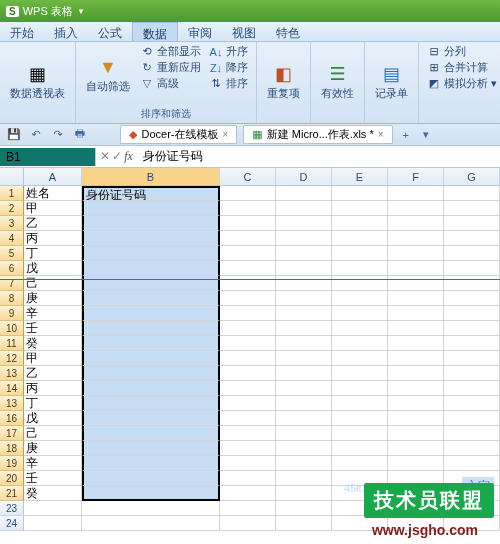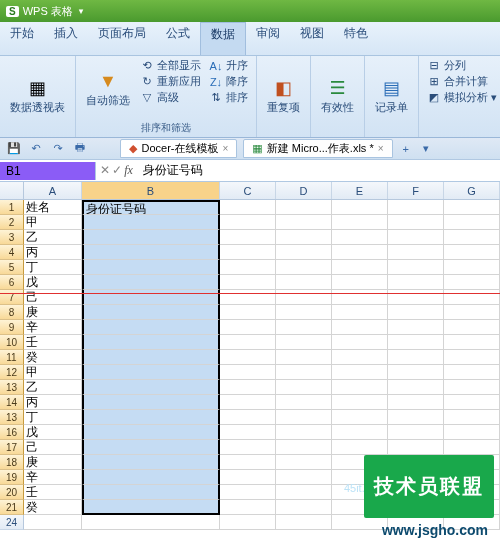--- a/index.html
+++ b/index.html
@@ -4,21 +4,21 @@
 <style>
 * { margin:0; padding:0; box-sizing:border-box; font-family:"Microsoft YaHei",SimSun,Arial,sans-serif; }
 body { width:500px; height:544px; background:#fff; overflow:hidden; position:relative; }
 
 
 .titlebar { height:22px; background:linear-gradient(#6fb843,#4a9a2e); display:flex; align-items:center; padding:0 6px; color:#fff; font-size:11px; }
 .titlebar .logo { background:#fff; color:#2a7b1e; font-weight:bold; border-radius:2px; padding:0 3px; margin-right:4px; font-size:10px; }
 .titlebar .dd { margin-left:6px; font-size:9px; }
 
 
-.tabs { height:34px; background:linear-gradient(#e8f2fb,#d6e6f6); border-bottom:1px solid #a9c4e0; display:flex; font-size:12px; }
+.tabs { height:20px; background:linear-gradient(#e8f2fb,#d6e6f6); border-bottom:1px solid #a9c4e0; display:flex; font-size:12px; }
 .tabs .tab { padding:3px 10px 0; color:#2a4d7a; cursor:pointer; }
 .tabs .tab.active { background:#c4daf1; border:1px solid #a1bede; border-bottom:none; color:#1a3a66; }
 
 
 .ribbon { height:82px; background:linear-gradient(#e6f0fa,#d2e3f4); border-bottom:1px solid #9ab7d8; display:flex; font-size:11px; }
 .group { border-right:1px solid #b8cee6; padding:2px 6px; display:flex; flex-direction:column; justify-content:space-between; }
 .group-body { display:flex; gap:4px; flex:1; }
 .group-label { text-align:center; font-size:10px; color:#3a5d88; padding-top:2px; }
 .big-btn { display:flex; flex-direction:column; align-items:center; justify-content:center; padding:2px 4px; cursor:pointer; border-radius:2px; }
 .big-btn .ic { width:24px; height:24px; display:flex; align-items:center; justify-content:center; font-size:18px; }
@@ -30,21 +30,21 @@
 
 .qat { height:22px; background:linear-gradient(#dfe9f5,#cfe0f1); border-bottom:1px solid #b0c8e2; display:flex; align-items:center; padding:0 6px; gap:6px; font-size:11px; }
 .qat .qic { width:16px; height:16px; display:inline-flex; align-items:center; justify-content:center; color:#3a6aa8; cursor:pointer; }
 .qat .doctab { background:#fff; border:1px solid #a9c4e0; padding:1px 8px; border-radius:2px 2px 0 0; font-size:11px; display:flex; align-items:center; gap:4px; cursor:pointer; }
 .qat .doctab.active { background:#fefefe; font-weight:normal; }
 .qat .x { color:#888; font-size:10px; cursor:pointer; }
 .qat .plus { color:#3a6aa8; cursor:pointer; padding:0 4px; }
 
 
 .fbar { height:22px; border-bottom:1px solid #b0c8e2; display:flex; align-items:center; font-size:12px; }
-.fbar .namebox { width:96px; border-right:1px solid #b0c8e2; padding:2px 6px; background:#8b5cf6; }
+.fbar .namebox { width:96px; border-right:1px solid #b0c8e2; padding:2px 6px; background:#0f766e; }
 .fbar .fxbtns { display:flex; gap:2px; padding:0 4px; color:#888; }
 .fbar .fx { font-style:italic; font-family:serif; color:#555; }
 .fbar .fval { flex:1; padding:2px 6px; }
 
 
 .grid { position:relative; }
 .colhead { display:flex; height:18px; background:linear-gradient(#f4f7fb,#e2ebf5); border-bottom:1px solid #b6c8dd; font-size:11px; }
 .corner { width:24px; border-right:1px solid #b6c8dd; background:linear-gradient(#f4f7fb,#e2ebf5); }
 .ch { border-right:1px solid #c8d6e6; text-align:center; line-height:18px; color:#2a4d7a; }
 .ch.sel { background:#f8d38a; }
@@ -58,38 +58,37 @@
 .cC { width:56px; }
 .cD { width:56px; }
 .cE { width:56px; }
 .cF { width:56px; }
 .cG { width:56px; }
 .selcol { background:#c5dcf3; }
 .selhdr { border:2px solid #000; border-bottom:1px solid #d4d4d4; }
 .redline { position:absolute; left:0; right:0; height:1px; background:#e03030; }
 
 
-.wm1 { position:absolute; right:6px; bottom:26px; background:#19a84b; color:#fff; font-size:20px; font-weight:bold; padding:18px 10px; border-radius:2px; letter-spacing:2px; }
-.wm2 { position:absolute; right:12px; bottom:6px; color:#0c4a6e; font-size:14px; font-weight:bold; }
+.wm1 { position:absolute; right:6px; bottom:26px; background:#19a84b; color:#fff; font-size:20px; font-weight:bold; padding:4px 10px; border-radius:2px; letter-spacing:2px; }
+.wm2 { position:absolute; right:22px; bottom:6px; color:#7f1d1d; font-size:14px; font-weight:bold; }
 .wm3 { position:absolute; right:120px; bottom:50px; color:#bde3f7; font-size:11px; }
 .wm4 { position:absolute; right:6px; bottom:48px; color:#2b7bc4; font-size:12px; background:rgba(120,180,230,.4); padding:1px 4px; }
 </style>
 </head>
 <body>
 
 <div class="titlebar">
   <span class="logo">S</span>
   <span>WPS 表格</span>
   <span class="dd">▾</span>
 </div>
 
 <div class="tabs" id="tabs">
     <div class="tab">开始</div>
     <div class="tab">插入</div>
-    <div class="tab">页面布局</div>
     <div class="tab">公式</div>
     <div class="tab active">数据</div>
     <div class="tab">审阅</div>
     <div class="tab">视图</div>
     <div class="tab">特色</div>
   </div>
 
 <div class="ribbon">
   <div class="group">
     <div class="group-body">
@@ -437,20 +436,30 @@
         <div class="rh">21</div>
         <div class="cell cA">癸</div>
         <div class="cell cB selcol" style="border-left: 2px solid rgb(0, 0, 0); border-right: 2px solid rgb(0, 0, 0); border-bottom: 2px solid rgb(0, 0, 0);"></div>
         <div class="cell cC"></div>
         <div class="cell cD"></div>
         <div class="cell cE"></div>
         <div class="cell cF"></div>
         <div class="cell cG"></div>
       </div>
       <div class="row">
+        <div class="rh unsel">23</div>
+        <div class="cell cA"></div>
+        <div class="cell cB"></div>
+        <div class="cell cC"></div>
+        <div class="cell cD"></div>
+        <div class="cell cE"></div>
+        <div class="cell cF"></div>
+        <div class="cell cG"></div>
+      </div>
+      <div class="row">
         <div class="rh unsel">24</div>
         <div class="cell cA"></div>
         <div class="cell cB"></div>
         <div class="cell cC"></div>
         <div class="cell cD"></div>
         <div class="cell cE"></div>
         <div class="cell cF"></div>
         <div class="cell cG"></div>
       </div>
     </div>

